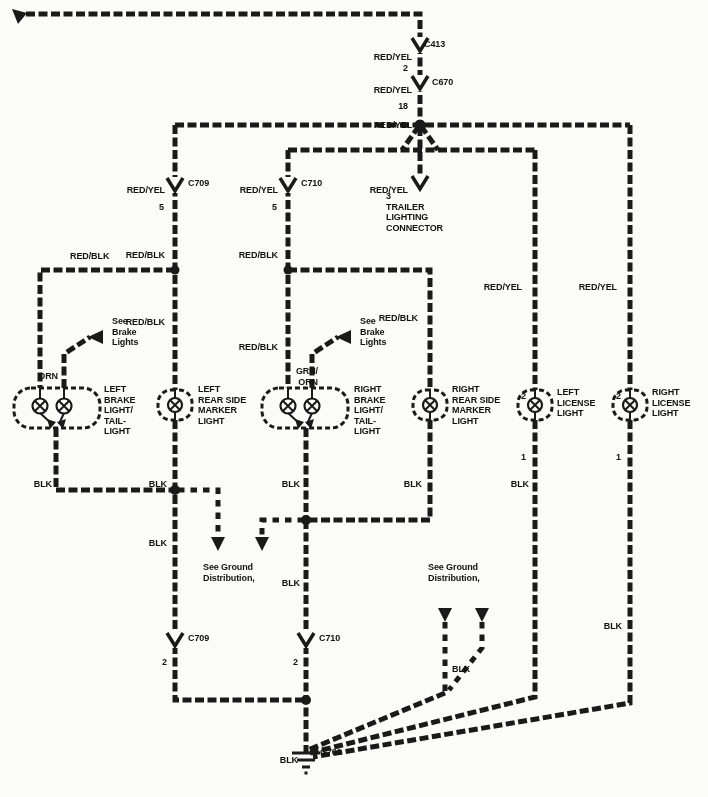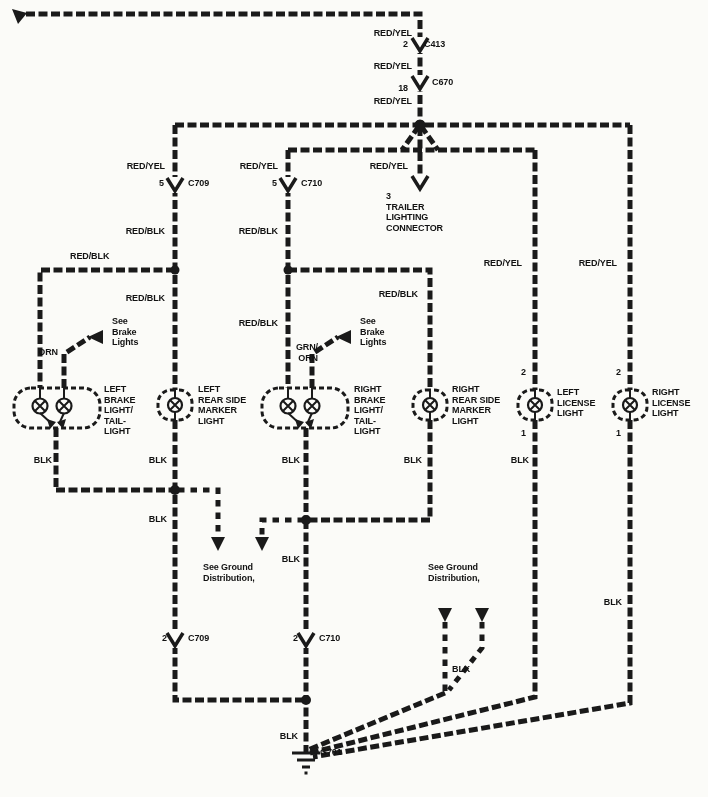--- a/index.html
+++ b/index.html
@@ -1,21 +1,21 @@
 <!DOCTYPE html>
 <html><head>
 <meta charset="utf-8">
 <style>
   * { box-sizing: border-box; }
   body { margin:0; background:#e9e9e9; font-family:"Liberation Sans", sans-serif; }
   .stage { position:relative; width:708px; height:797px; background:#fbfbf8; overflow:hidden; }
   .stage svg { position:absolute; left:0; top:0; }
   .lbl { position:absolute; font-size:9px; line-height:10.5px; font-weight:bold;
          color:#121212; white-space:pre-line; letter-spacing:-0.1px; }
-  .ra  { text-align:right; }
+  .ra  { text-align:right;margin-top:24px; }
   .pw  { stroke:#1a1a1a; stroke-width:5; fill:none; stroke-dasharray:9 3.5; }
   .rw  { stroke:#1a1a1a; stroke-width:5; fill:none; stroke-dasharray:6.5 6; }
   .lamp{ stroke:#1a1a1a; stroke-width:3; fill:none; stroke-dasharray:5 3; }
   .thin{ stroke:#1a1a1a; stroke-width:2; fill:none; }
   .bulb{ stroke:#1a1a1a; stroke-width:2.2; fill:#fbfbf8; }
   .fillb{ fill:#1a1a1a; stroke:none; }
   .chev{ stroke:#1a1a1a; stroke-width:3.5; fill:none; }
   .brk { fill:#fbfbf8; stroke:none; }
   .gnd { stroke:#1a1a1a; stroke-width:3.2; fill:none; }
 </style>
@@ -151,21 +151,21 @@
 
   <g>
     <path class="gnd" d="M292 753 H320 M297 760 H315 M302 767 H310 M304.5 773 H307.5"></path>
   </g>
 </svg>
 
   <div class="lbl ra" style="left:352px; top:28px;  width:60px;">RED/YEL</div>
   <div class="lbl ra" style="left:386px; top:39px;  width:22px;">2</div>
   <div class="lbl" style="left:424px; top:39px;  width:42px;">C413</div>
   <div class="lbl ra" style="left:352px; top:61px;  width:60px;">RED/YEL</div>
-  <div class="lbl ra" style="left:386px; top:83px;  width:22px;">18</div>
+  <div class="lbl ra" style="left:386px; top:77px;  width:22px;">18</div>
   <div class="lbl" style="left:432px; top:77px;  width:42px;">C670</div>
   <div class="lbl ra" style="left:352px; top:96px;  width:60px;">RED/YEL</div>
 
   <div class="lbl ra" style="left:105px; top:161px; width:60px;">RED/YEL</div>
   <div class="lbl ra" style="left:144px; top:178px; width:20px;">5</div>
   <div class="lbl" style="left:188px; top:178px; width:42px;">C709</div>
   <div class="lbl ra" style="left:105px; top:226px; width:60px;">RED/BLK</div>
 
   <div class="lbl ra" style="left:218px; top:161px; width:60px;">RED/YEL</div>
   <div class="lbl ra" style="left:257px; top:178px; width:20px;">5</div>

